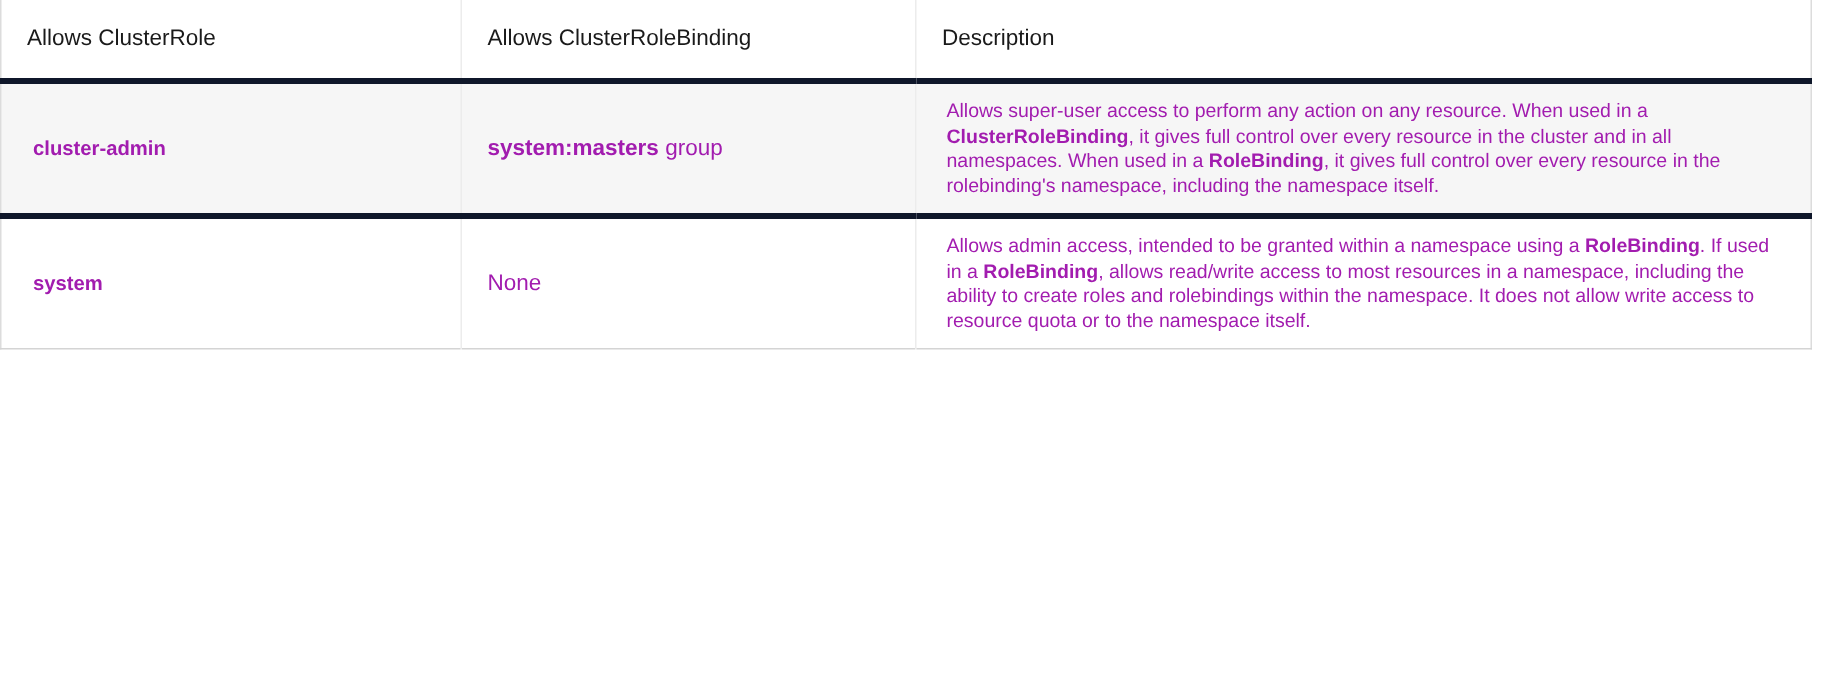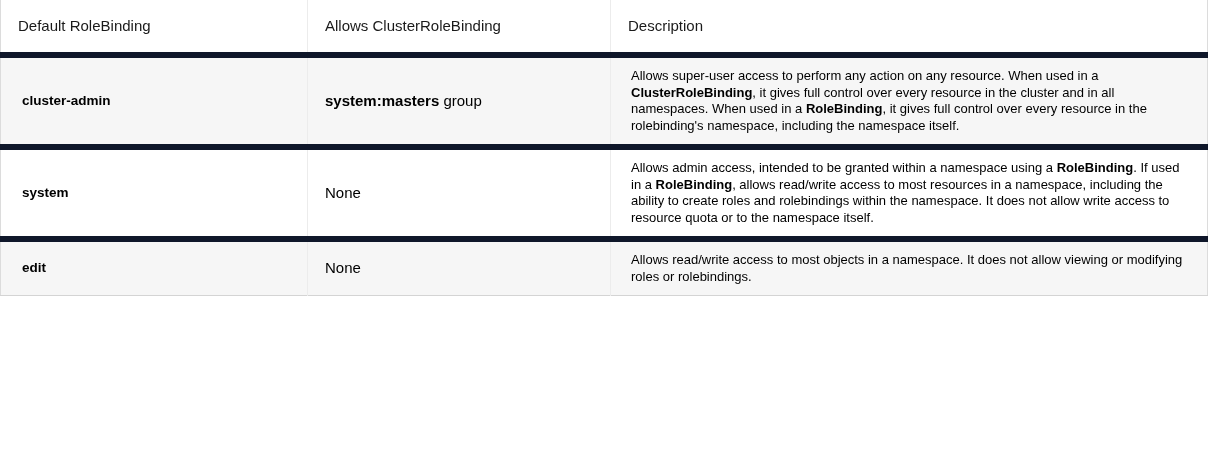--- a/index.html
+++ b/index.html
@@ -46,23 +46,23 @@
     background: #ffffff;
     border-bottom: 1px solid #e0e0e0;
     border-right: 1px solid #ececec;
   }
   thead th:last-child { border-right: none; }
 
   tbody td {
     vertical-align: middle;
     font-size: 13px;
     line-height: 16.5px;
-    color: #000000;
+    color: #a21caf;
     padding: 10px 14px 10px 17px;
-    border-top: 6px solid #0f172a;
+    border-top: 4px solid #0f172a;
     border-right: 1px solid #ececec;
   }
   tbody td:last-child { border-right: none; }
 
   tbody tr.shade td { background: #f6f6f6; }
   tbody tr.plain td { background: #ffffff; }
 
   td.cell-role {
     font-weight: bold;
     font-size: 13.5px;
@@ -92,42 +92,35 @@
 
 <div class="table-wrap">
   <table class="rbac-table">
     <colgroup>
       <col class="col-role">
       <col class="col-binding">
       <col class="col-desc">
     </colgroup>
     <thead>
       <tr>
-        <th>Default RoleBinding</th>
+        <th>Allows ClusterRole</th>
         <th>Allows ClusterRoleBinding</th>
         <th>Description</th>
       </tr>
     </thead>
     <tbody id="table-body">
         <tr class="shade">
           <td class="cell-role">cluster-admin</td>
           <td class="cell-binding"><span class="b">system:masters</span><span> group</span></td>
           <td class="cell-desc">
             <p class="desc-p"><span>Allows super-user access to perform any action on any resource. When used in a </span><b>ClusterRoleBinding</b><span>, it gives full control over every resource in the cluster and in all namespaces. When used in a </span><b>RoleBinding</b><span>, it gives full control over every resource in the rolebinding's namespace, including the namespace itself.</span></p>
           </td>
         </tr>
         <tr class="plain">
           <td class="cell-role">system</td>
           <td class="cell-binding"><span>None</span></td>
           <td class="cell-desc">
             <p class="desc-p"><span>Allows admin access, intended to be granted within a namespace using a </span><b>RoleBinding</b><span>. If used in a </span><b>RoleBinding</b><span>, allows read/write access to most resources in a namespace, including the ability to create roles and rolebindings within the namespace. It does not allow write access to resource quota or to the namespace itself.</span></p>
           </td>
         </tr>
-        <tr class="shade">
-          <td class="cell-role">edit</td>
-          <td class="cell-binding"><span>None</span></td>
-          <td class="cell-desc">
-            <p class="desc-p"><span>Allows read/write access to most objects in a namespace. It does not allow viewing or modifying roles or rolebindings.</span></p>
-          </td>
-        </tr>
       </tbody>
   </table>
 </div>
 
 </body></html>

